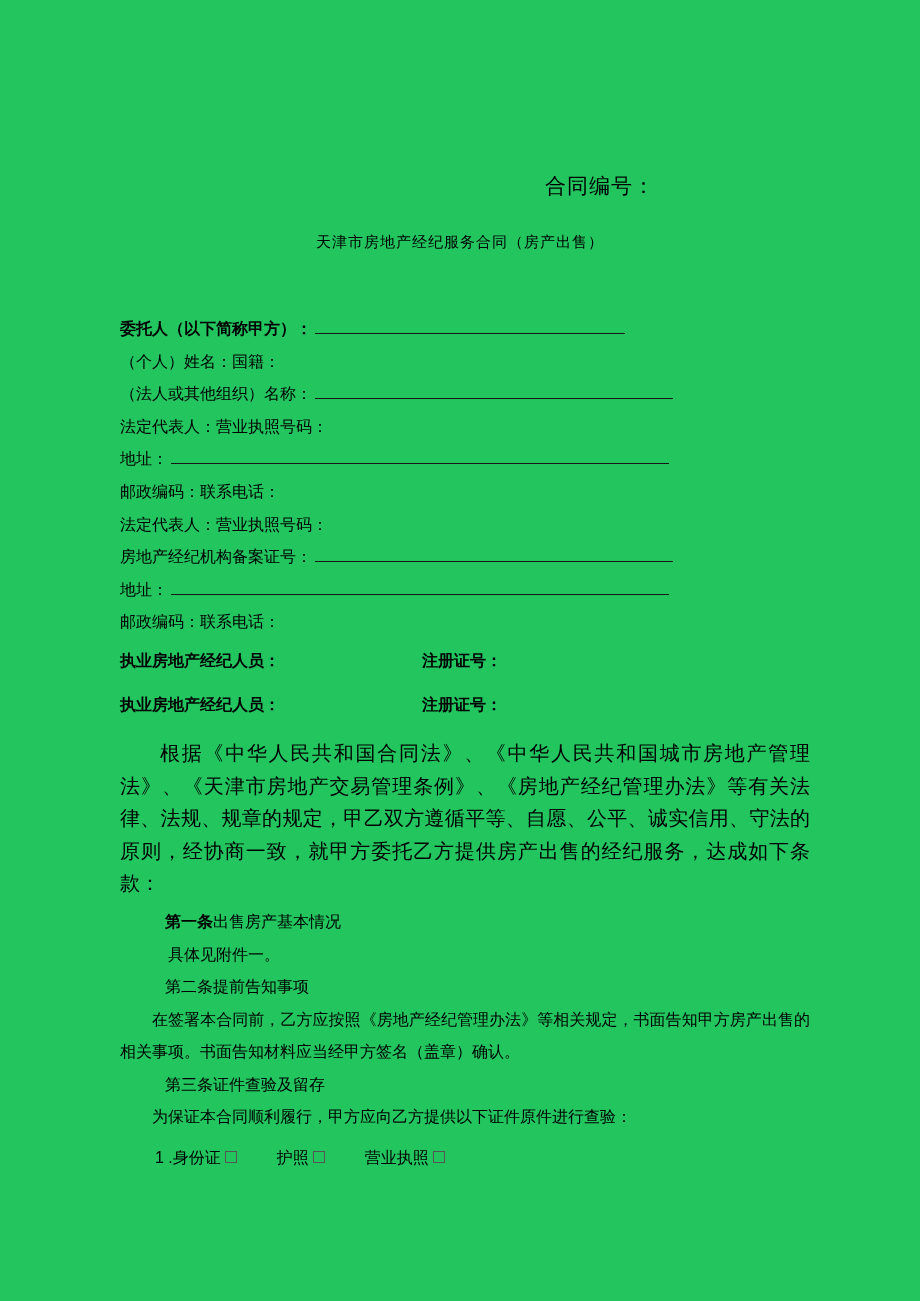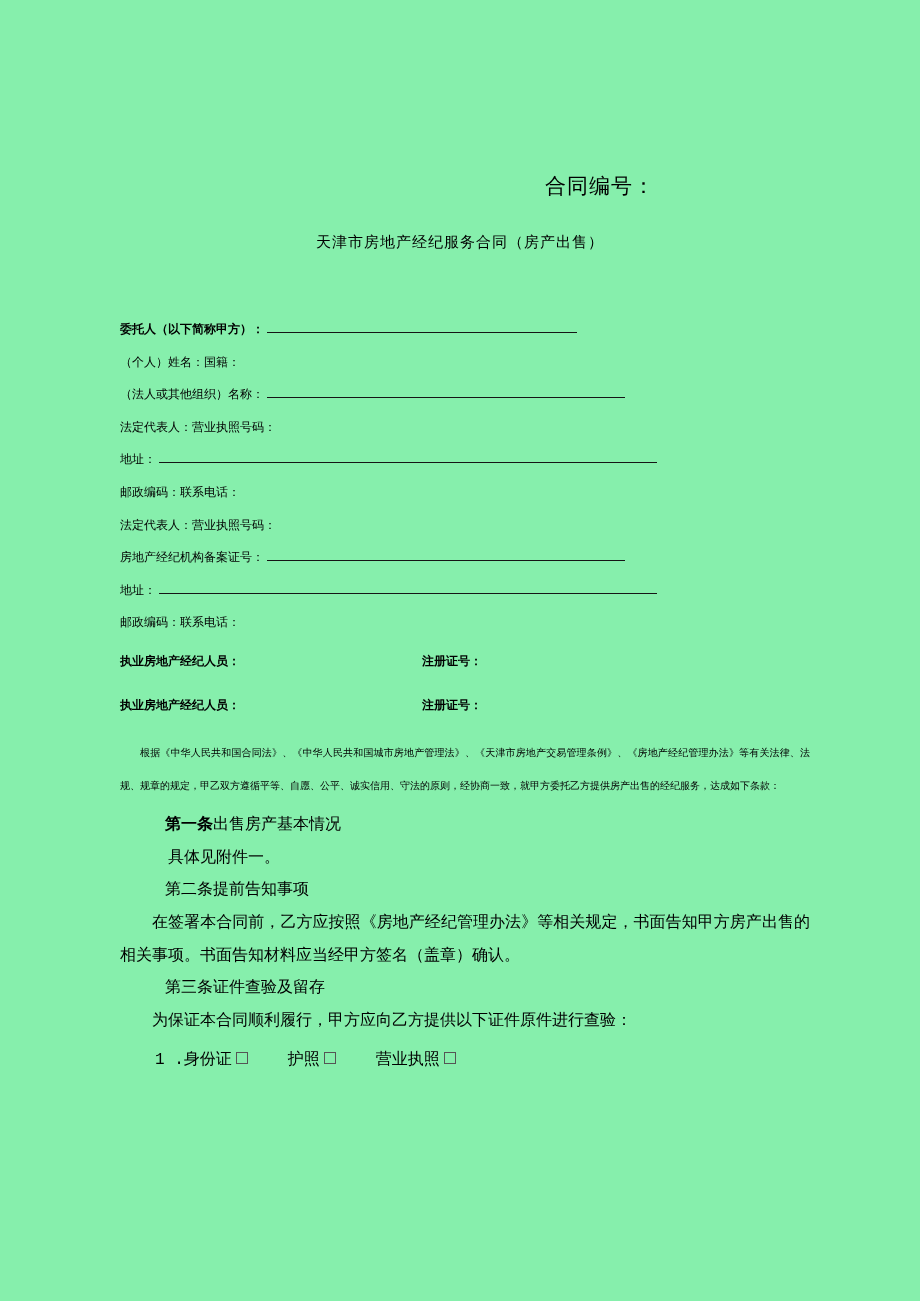--- a/index.html
+++ b/index.html
@@ -1,77 +1,76 @@
 <!DOCTYPE html>
 <html><head>
 <meta charset="utf-8">
 <style>
   html,body{margin:0;padding:0;background:#e8e8e8;}
   .page{
     position:relative;
     width:920px;height:1301px;
     margin:0 auto;
-    background:#86efac;
+    background:#22c55e;
     color:#000;
     font-family:"Liberation Sans","DejaVu Sans",sans-serif;
     overflow:hidden;
   }
   .top-spacer{height:172px;}
   .contract-no{
     font-size:21px;line-height:28px;
     text-align:right;padding-right:265px;
     letter-spacing:1px;
   }
   .doc-title{
     margin:27px 0 0 0;
     font-size:15px;line-height:30px;
     font-weight:normal;
     text-align:center;
     letter-spacing:1px;
   }
   .content{padding:0 110px 0 120px;}
-  .form-block{margin-top:56px;font-size:12px;}
+  .form-block{margin-top:56px;font-size:16px;}
   .line{line-height:32.6px;white-space:nowrap;}
   .line.tall{line-height:44px;}
   .bold{font-weight:bold;}
   .blank{
     display:inline-block;
     border-bottom:1.5px solid #151515;
     height:17px;
     margin-left:3px;
     vertical-align:baseline;
   }
   .w310{width:310px;}
   .w391{width:391px;}
   .w358{width:358px;}
   .w498{width:498px;}
   .w306{width:306px;}
   .agent-name{display:inline-block;width:302px;}
   .intro-para{
     margin:10px 0 0 0;
-    font-size:10px;line-height:32.6px;
+    font-size:20px;line-height:32.6px;
     text-align:justify;
     text-indent:2em;
   }
   .articles{margin-top:6px;font-size:16px;}
   .art-line{line-height:32.6px;}
   .art-heading{margin-left:45px;}
   .art-body-short{margin-left:48px;}
   .para{
     margin:0;
     line-height:32.6px;
     text-align:justify;
     text-indent:2em;
   }
   .check-line{
     margin-top:8px;
     margin-left:35px;
     font-size:16px;line-height:32.6px;
     white-space:nowrap;
-    font-family:Liberation Mono, monospace;
   }
   .cbox{
     display:inline-block;
     width:10px;height:10px;
     border:1px solid #555;
     margin-left:4px;
     vertical-align:baseline;
   }
   .opt{display:inline;}
   .opt + .opt{margin-left:40px;}

